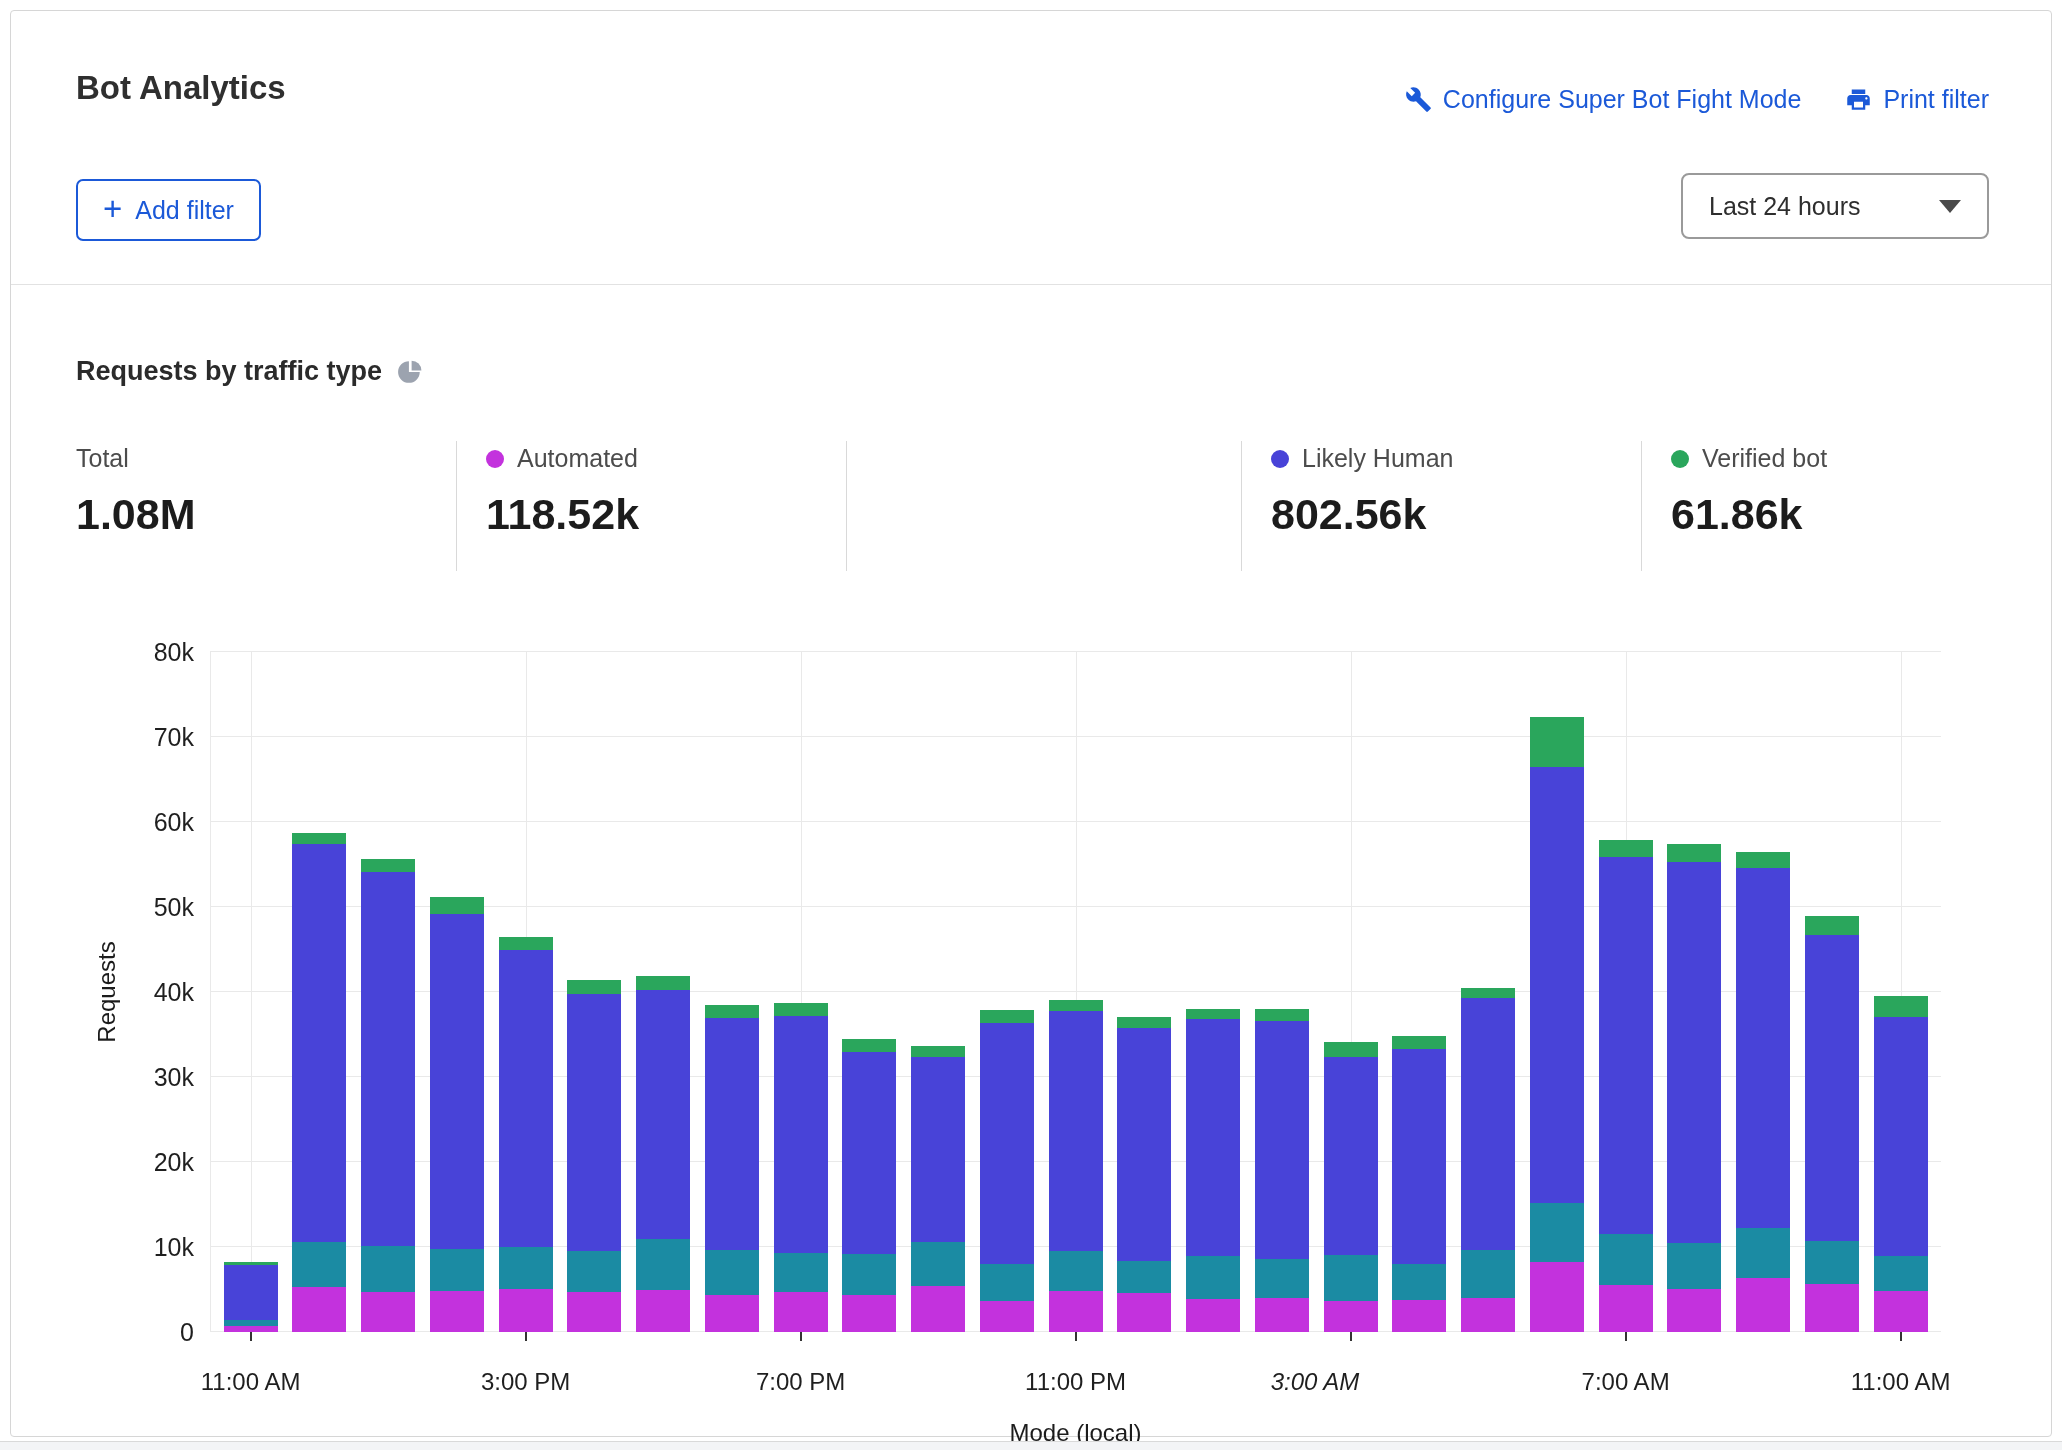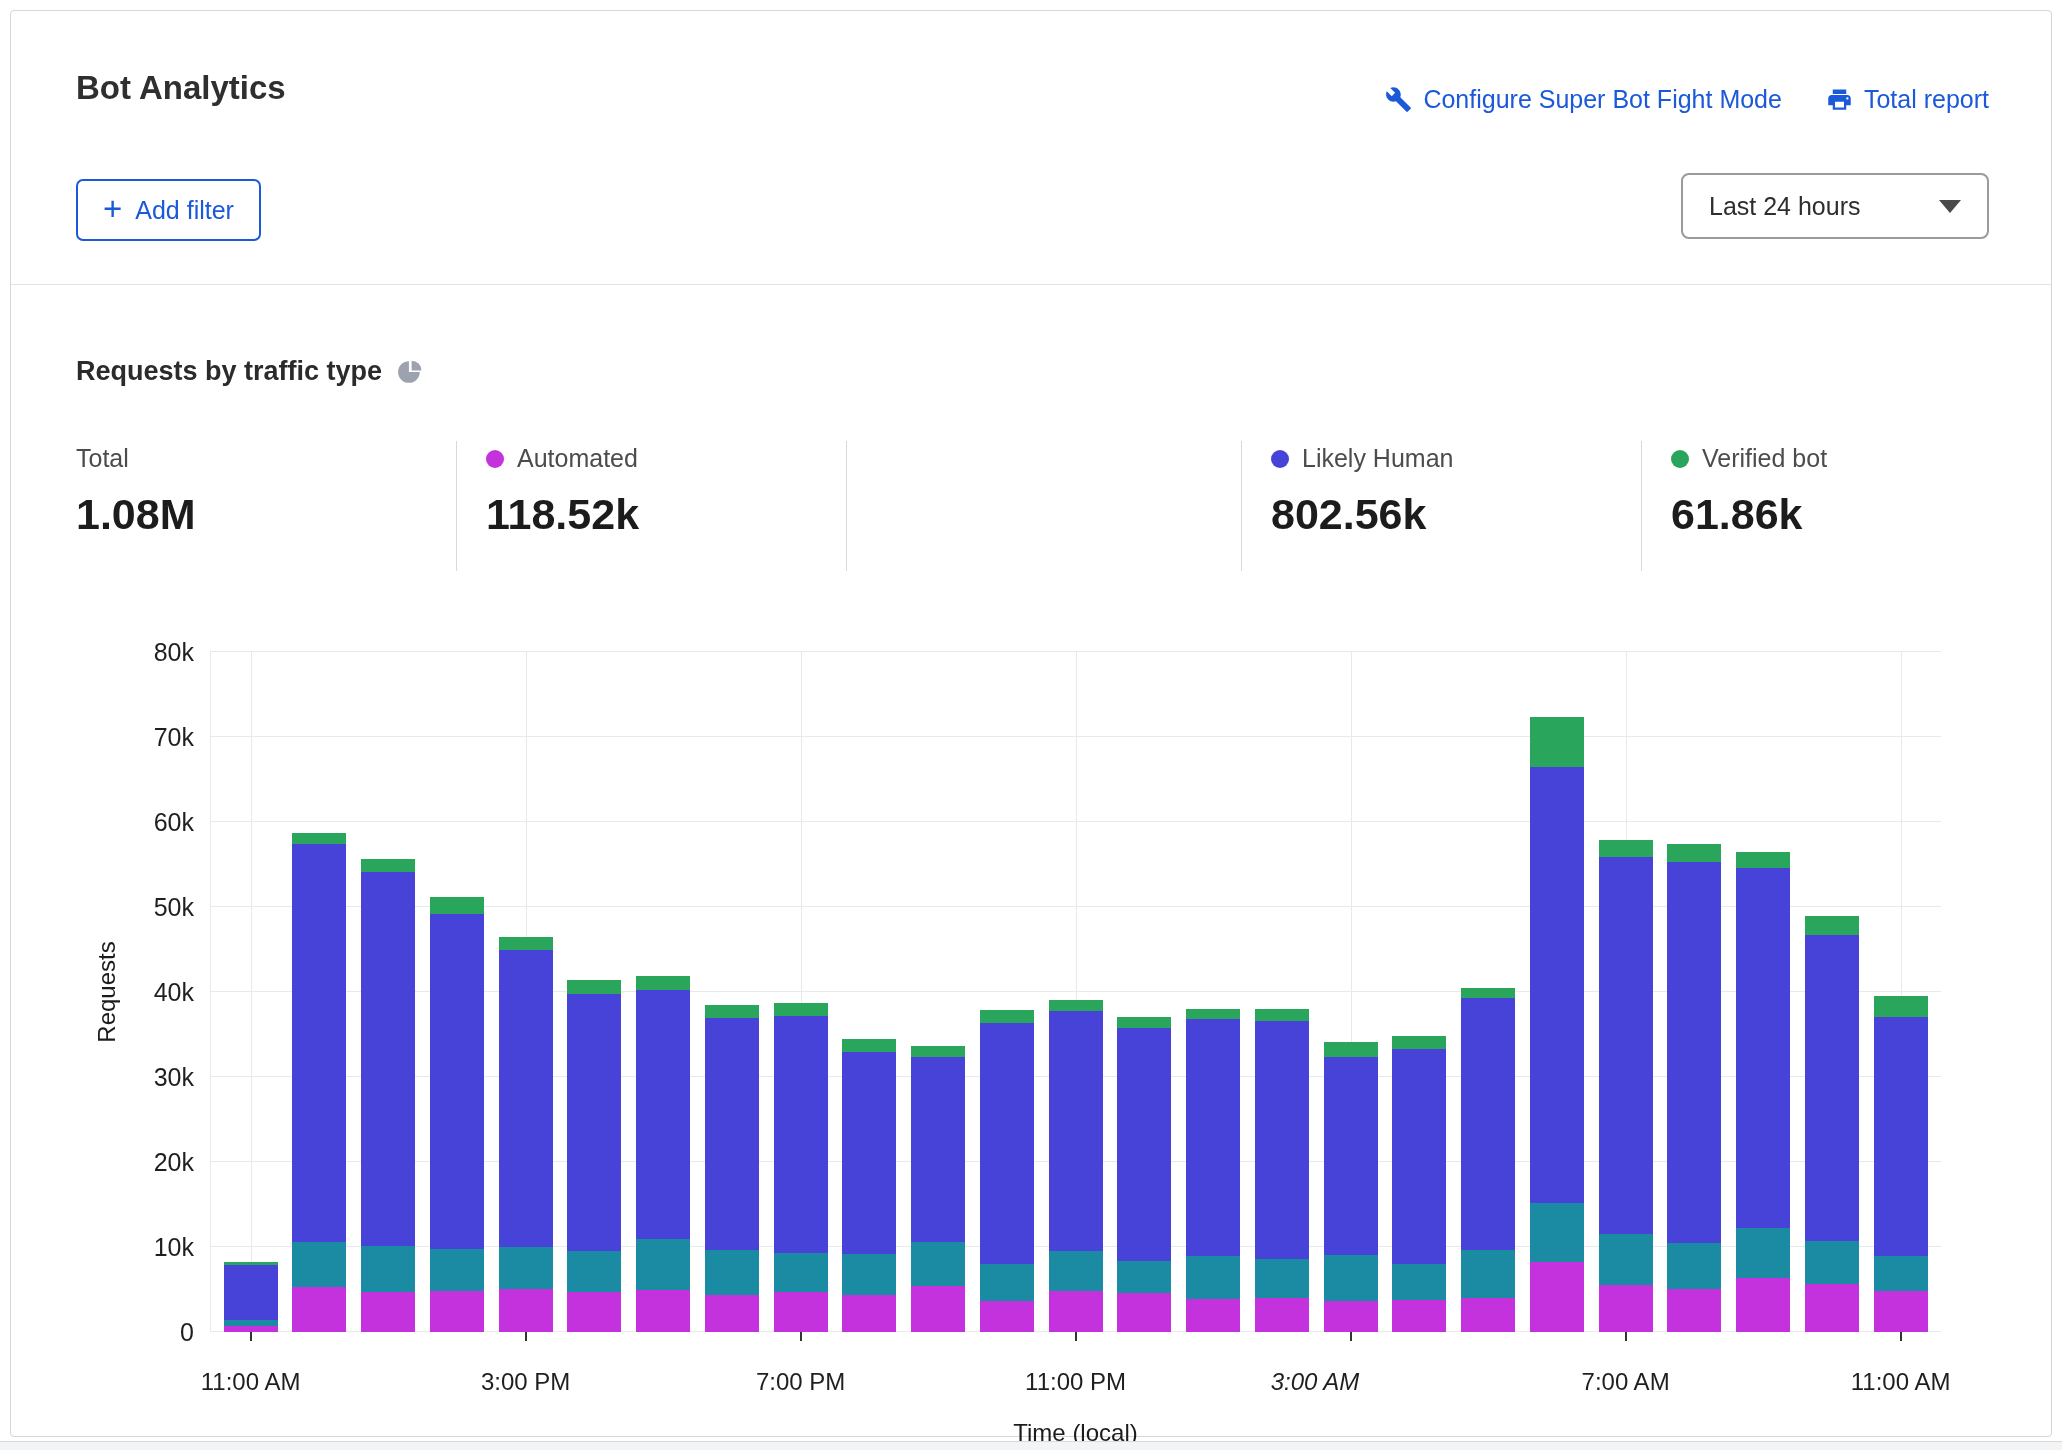--- a/index.html
+++ b/index.html
@@ -65,21 +65,21 @@
     <a class="hlink">
       <svg viewBox="0 0 24 24">
           <path d="M22.7 19l-9.1-9.1c.9-2.3.4-5-1.5-6.9-2-2-5-2.4-7.4-1.3L9 6 6 9 1.6 4.7C.4 7.1.9 10.1 2.9 12.1c1.9 1.9 4.6 2.4 6.9 1.5l9.1 9.1c.4.4 1 .4 1.4 0l2.3-2.3c.5-.4.5-1.1.1-1.4z"></path>
         </svg>
       <span>Configure Super Bot Fight Mode</span>
     </a>
     <a class="hlink">
       <svg viewBox="0 0 24 24">
           <path d="M19 8H5c-1.66 0-3 1.34-3 3v6h4v4h12v-4h4v-6c0-1.66-1.34-3-3-3zm-3 11H8v-5h8v5zm3-7c-.55 0-1-.45-1-1s.45-1 1-1 1 .45 1 1-.45 1-1 1zm-1-9H6v4h12V3z"></path>
         </svg>
-      <span>Total report</span>
+      <span>Print filter</span>
     </a>
   </div>
 
   <button class="add-filter-btn">
     <span class="plus">+</span>
     <span>Add filter</span>
   </button>
 
   <div class="time-select">
     <span>Last 24 hours</span>
@@ -314,17 +314,17 @@
         <div style="height: 306px; background: rgb(72, 67, 216);"></div>
         <div style="height: 18.7px; background: rgb(42, 166, 92);"></div>
       </div>
       <div class="bar" style="left: 1663.6px;">
         <div style="height: 40.8px; background: rgb(195, 50, 221);"></div>
         <div style="height: 34.85px; background: rgb(27, 139, 163);"></div>
         <div style="height: 239.7px; background: rgb(72, 67, 216);"></div>
         <div style="height: 20.4px; background: rgb(42, 166, 92);"></div>
       </div>
     </div>
-  <div class="x-title">Time (local)</div>
+  <div class="x-title">Mode (local)</div>
 
 </div>
 
 <div class="bottom-band"></div>
 
 </body></html>

